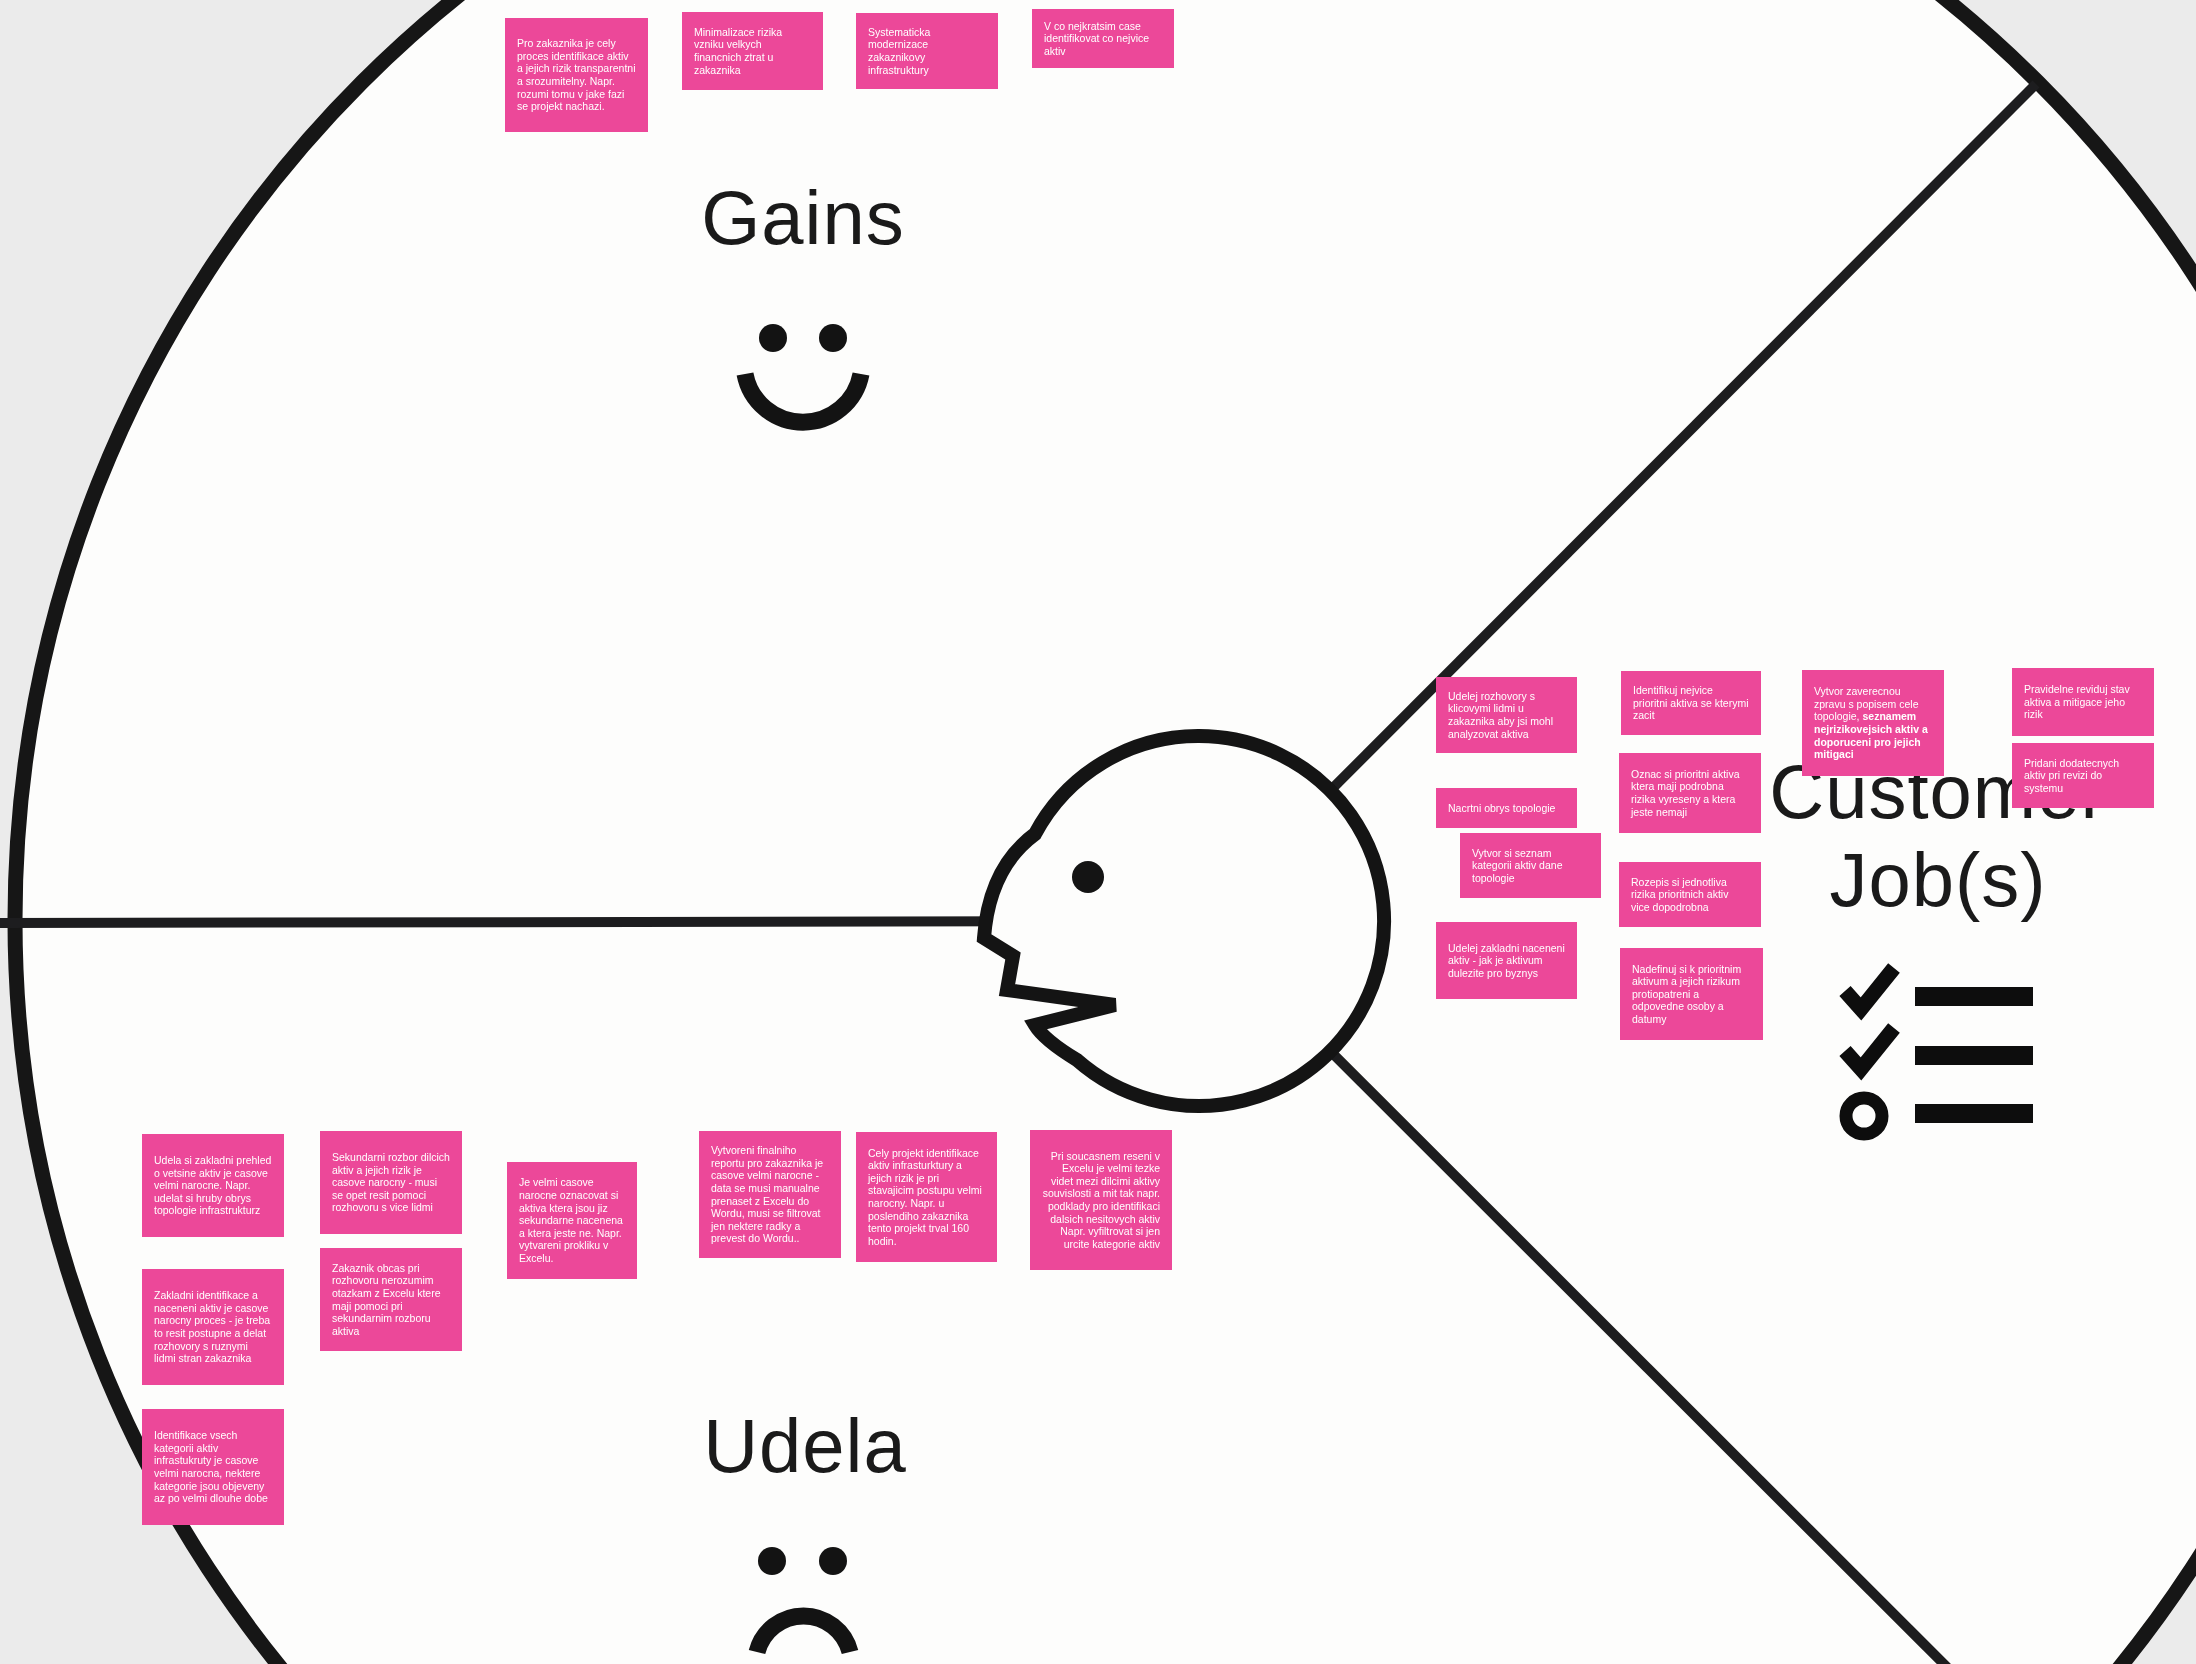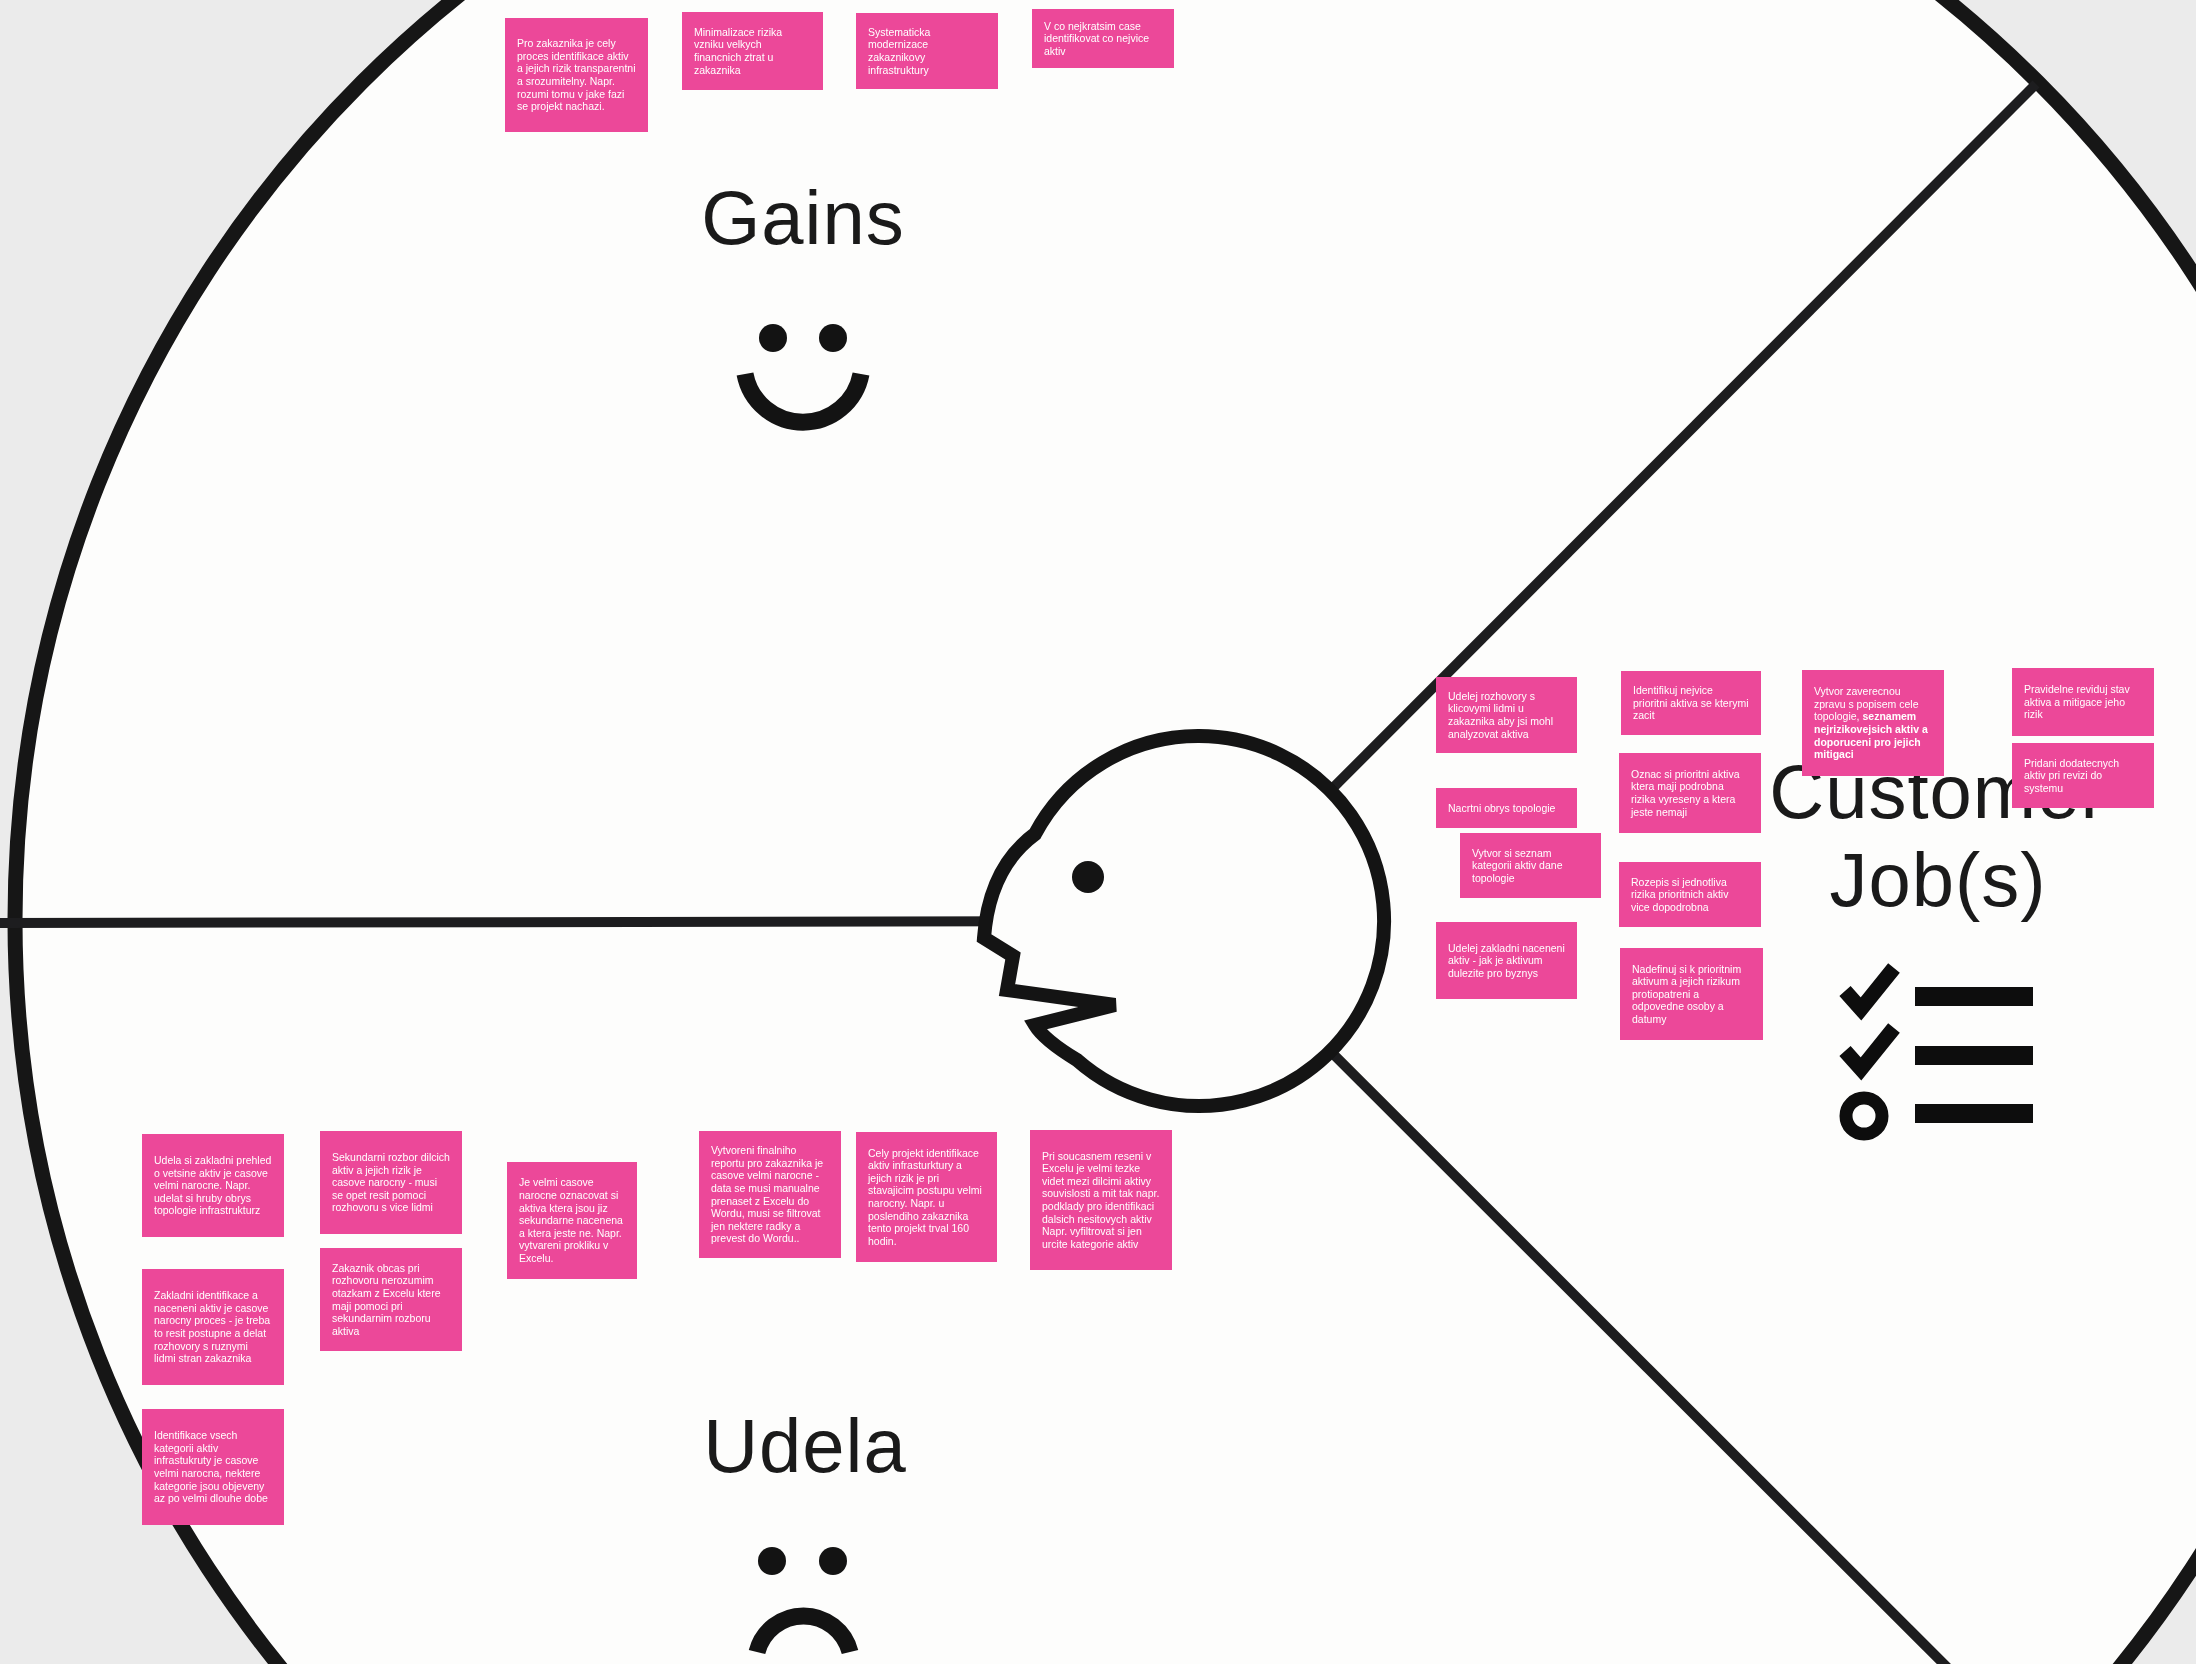--- a/index.html
+++ b/index.html
@@ -163,17 +163,17 @@
     </div>
   <div class="note" style="left:507px; top:1130px; width:130px; height:117px;margin-top:32px;">
     <span class="nt">Je velmi casove narocne oznacovat si aktiva ktera jsou jiz sekundarne nacenena a ktera jeste ne. Napr. vytvareni prokliku v Excelu.</span>
     </div>
   <div class="note" style="left:699px; top:1131px; width:142px; height:127px;">
     <span class="nt">Vytvoreni finalniho reportu pro zakaznika je casove velmi narocne - data se musi manualne prenaset z Excelu do Wordu, musi se filtrovat jen nektere radky a prevest do Wordu..</span>
     </div>
   <div class="note" style="left:856px; top:1132px; width:141px; height:130px;">
     <span class="nt">Cely projekt identifikace aktiv infrasturktury a jejich rizik je pri stavajicim postupu velmi narocny. Napr. u poslendiho zakaznika tento projekt trval 160 hodin.</span>
     </div>
-  <div class="note" style="left:1030px; top:1130px; width:142px; height:140px;">
+  <div class="note" style="left:1030px; top:1130px; width:142px; height:140px;text-align:right;">
     <span class="nt">Pri soucasnem reseni v Excelu je velmi tezke videt mezi dilcimi aktivy souvislosti a mit tak napr. podklady pro identifikaci dalsich nesitovych aktiv Napr. vyfiltrovat si jen urcite kategorie aktiv</span>
     </div>
 
 </div>
 
 </body></html>

